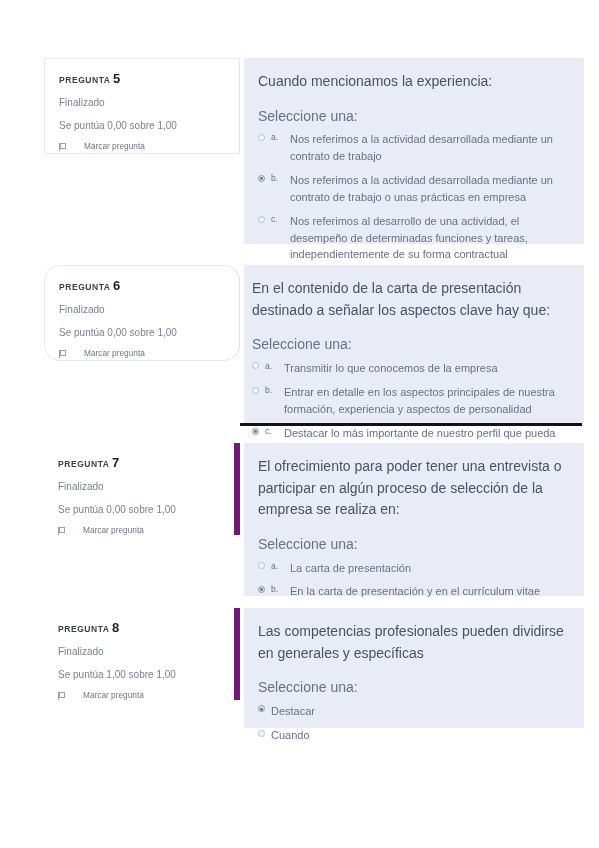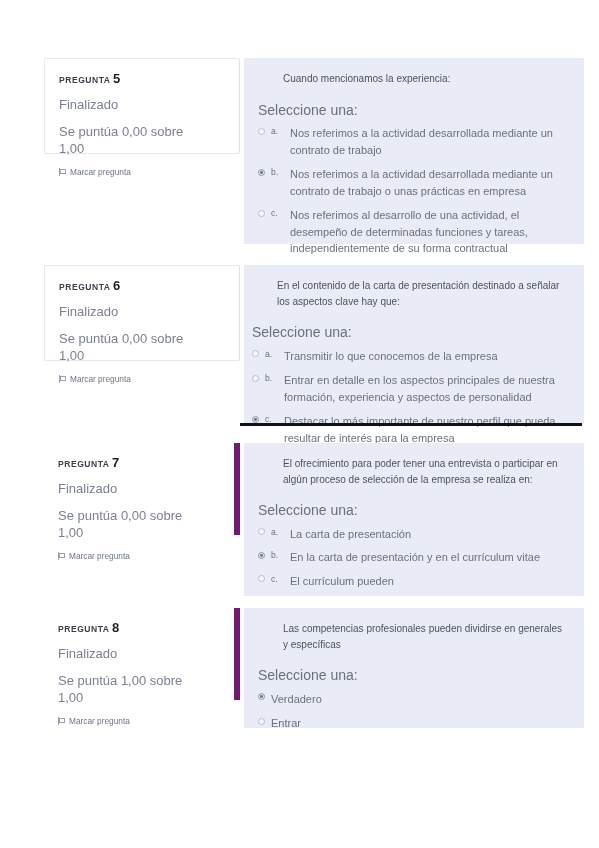--- a/index.html
+++ b/index.html
@@ -51,29 +51,29 @@
     margin-bottom: 10px;
     line-height: 1.1;
   }
   .qlabel .qnum {
     font-size: 13px;
     letter-spacing: 0;
     font-weight: bold;
     color: #1d2027;
   }
   .qmeta {
-    font-size: 13px;
+    font-size: 10px;
     color: #7b8190;
     line-height: 1.35;
     margin-bottom: 9px;
   }
   .qmark {
     display: flex;
     align-items: center;
-    gap: 5px;
+    gap: 19px;
     font-size: 8.3px;
     color: #6f7585;
     line-height: 1.3;
   }
   .flag-icon {
     display: inline-block;
     width: 6px;
     height: 8px;
     position: relative;
     flex: 0 0 auto;
@@ -96,25 +96,24 @@
 
   
   .qcontent {
     margin-left: 4px;
     width: 340px;
     background: #e9ecf6;
     padding: 13px 16px 18px 14px;
     flex: 0 0 auto;
   }
   .qtext {
-    font-size: 10px;
+    font-size: 14px;
     color: #4b5160;
     line-height: 1.55;
     margin-bottom: 14px;
-    margin-left: 25px;
   }
   .qselect {
     font-size: 14px;
     color: #6a7080;
     margin-bottom: 5px;
     line-height: 1.4;
   }
   .answers { list-style: none; }
   .answer {
     display: flex;
@@ -205,21 +204,21 @@
         <li class="answer">
           <span class="radio"></span>
           <span class="akey">c.</span>
           <span class="atext">Nos referimos al desarrollo de una actividad, el desempeño de determinadas funciones y tareas, independientemente de su forma contractual</span>
         </li>
       </ul>
     </div>
   </div>
 
   <div class="qblock" style="top:265px;">
-    <div class="qinfo boxed" style="height:96px;">
+    <div class="qinfo boxed" style="height:96px;border-radius:16px;">
       <div class="qlabel">
         <span>PREGUNTA</span>
         <span class="qnum">6</span>
       </div>
       <div class="qmeta">Finalizado</div>
       <div class="qmeta">Se puntúa 0,00 sobre 1,00</div>
       <div class="qmark">
         <span class="flag-icon"></span>
         <span>Marcar pregunta</span>
       </div>
@@ -297,23 +296,23 @@
         <span class="flag-icon"></span>
         <span>Marcar pregunta</span>
       </div>
     </div>
     <div class="qcontent" style="height:120px;">
       <div class="qtext">Las competencias profesionales pueden dividirse en generales y específicas</div>
       <div class="qselect">Seleccione una:</div>
       <ul class="answers">
         <li class="answer simple">
           <span class="radio checked"></span>
-          <span class="atext">Verdadero</span>
+          <span class="atext">Destacar</span>
         </li>
         <li class="answer simple">
           <span class="radio"></span>
-          <span class="atext">Entrar</span>
+          <span class="atext">Cuando</span>
         </li>
       </ul>
     </div>
   </div>
 
 </div>
 
 </body></html>

